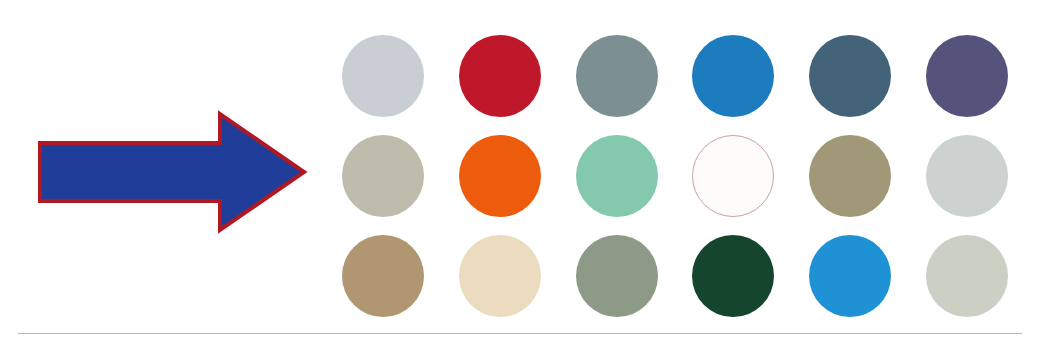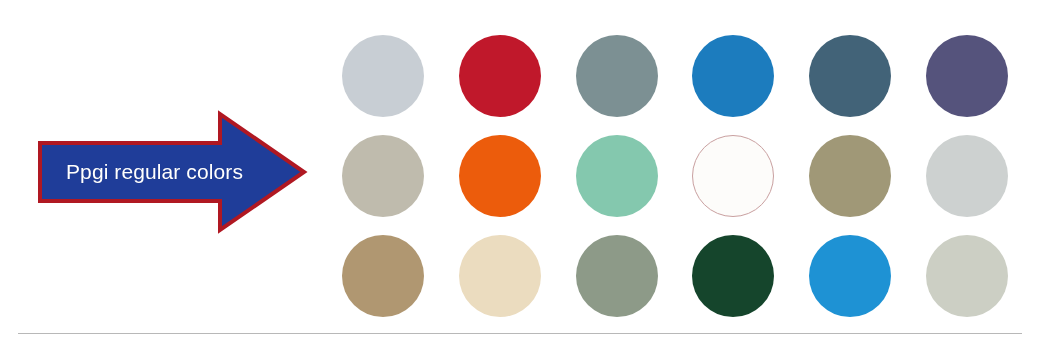--- a/index.html
+++ b/index.html
@@ -99,21 +99,20 @@
 </style>
 </head>
 <body style="background: rgb(255, 255, 255);">
 
 <div id="page-root">
 
   <div class="callout">
     <svg class="callout-svg" viewBox="0 0 270 125" preserveAspectRatio="none">
       <polygon id="arrow-shape" points="2,33 182,33 182,4 266,62 182,120 182,91 2,91" fill="#1f3d99" stroke="#b01822" stroke-width="4" stroke-linejoin="miter"></polygon>
     </svg>
-    <div class="callout-label" style="color: rgb(255, 255, 255);">Ppgi regular colors</div>
   </div>
 
   <div class="swatch-grid">
 
     <div class="swatch-cell">
       <div class="swatch" title="light-silver-grey" style="background: rgb(200, 206, 212);"></div>
     </div>
     <div class="swatch-cell">
       <div class="swatch" title="crimson-red" style="background: rgb(192, 24, 43);"></div>
     </div>

